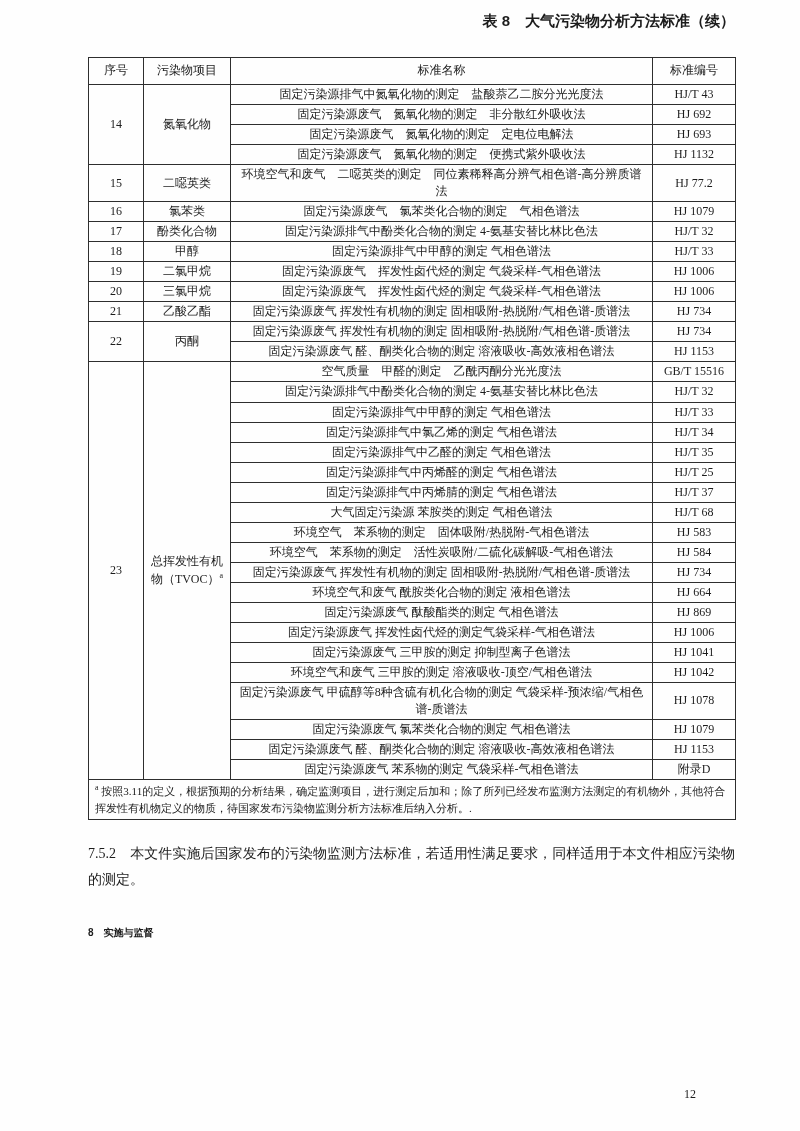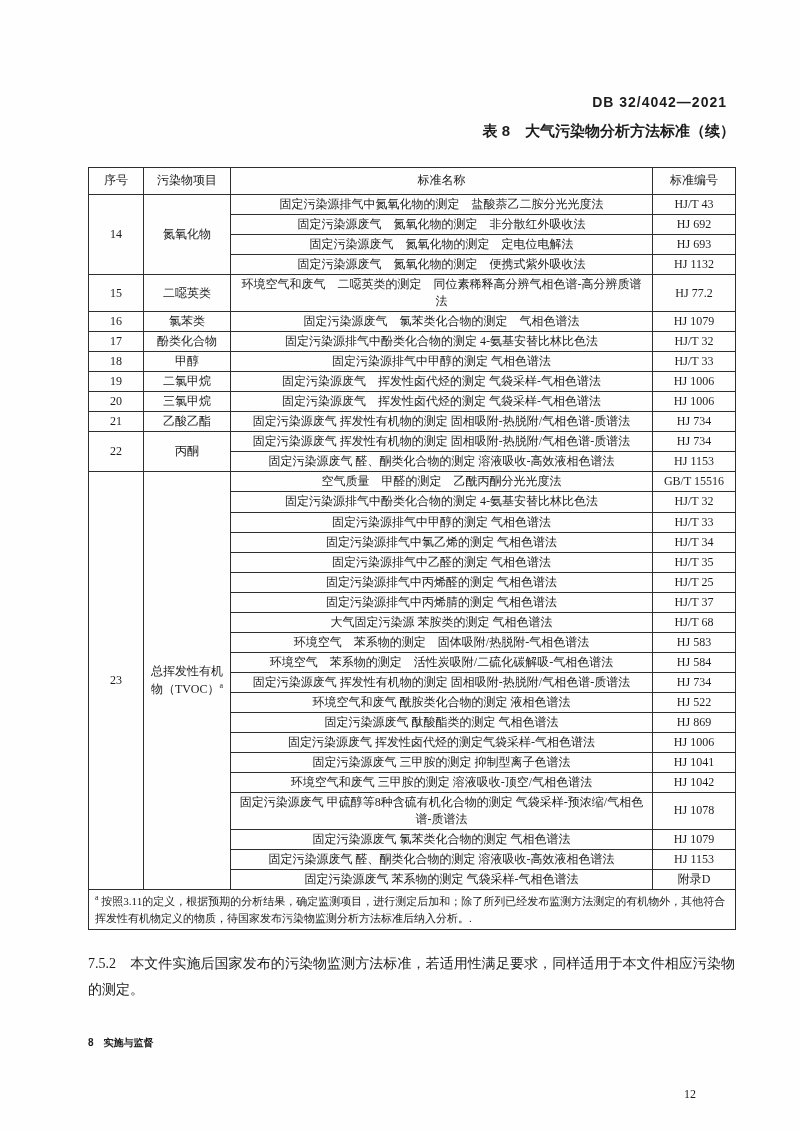--- a/index.html
+++ b/index.html
@@ -76,21 +76,20 @@
     top: 1087px;
     left: 684px;
     font-size: 12px;
   }
 </style>
 </head>
 <body>
 
 <div class="page">
 
-  <div class="doc-code">DB 32/4042—2021</div>
 
   <div class="table-title">表 8　大气污染物分析方法标准（续）</div>
 
   <table class="std-table">
     <colgroup>
       <col style="width:55px">
       <col style="width:87px">
       <col style="width:422px">
       <col style="width:83px">
     </colgroup>
@@ -214,21 +213,21 @@
         <tr>
           <td class="cell-name">环境空气　苯系物的测定　活性炭吸附/二硫化碳解吸-气相色谱法</td>
           <td class="cell-code">HJ 584</td>
         </tr>
         <tr>
           <td class="cell-name">固定污染源废气 挥发性有机物的测定 固相吸附-热脱附/气相色谱-质谱法</td>
           <td class="cell-code">HJ 734</td>
         </tr>
         <tr>
           <td class="cell-name">环境空气和废气 酰胺类化合物的测定 液相色谱法</td>
-          <td class="cell-code">HJ 522</td>
+          <td class="cell-code">HJ 664</td>
         </tr>
         <tr>
           <td class="cell-name">固定污染源废气 酞酸酯类的测定 气相色谱法</td>
           <td class="cell-code">HJ 869</td>
         </tr>
         <tr>
           <td class="cell-name">固定污染源废气 挥发性卤代烃的测定气袋采样-气相色谱法</td>
           <td class="cell-code">HJ 1006</td>
         </tr>
         <tr>

